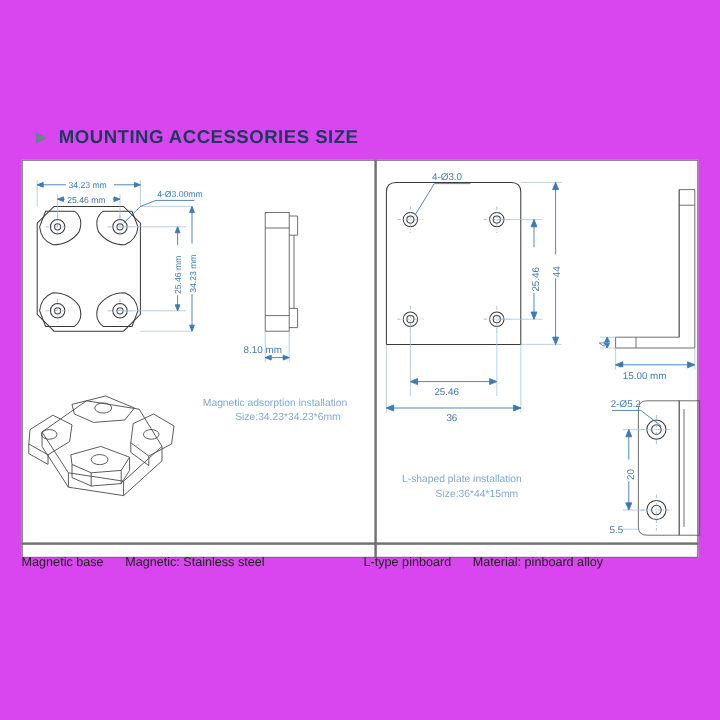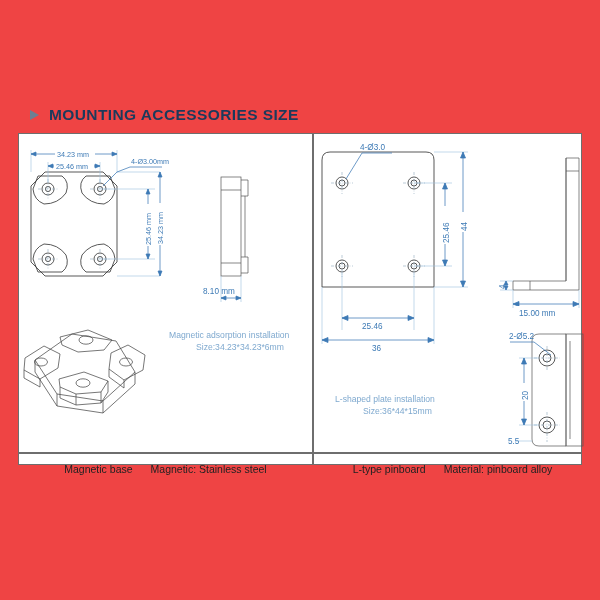--- a/index.html
+++ b/index.html
@@ -1,32 +1,32 @@
 <!DOCTYPE html>
 <html><head>
 <meta charset="utf-8">
 <style>
   html,body{margin:0;padding:0;background:#ffffff;}
   body{width:600px;height:600px;font-family:"Liberation Sans",sans-serif;position:relative;overflow:hidden;}
-  .page{position:absolute;inset:0;background:#ef4444;padding-left:40px;}
+  .page{position:absolute;inset:0;background:#d946ef;padding-left:40px;}
 
   
   .header{position:absolute;left:30px;top:106px;display:flex;align-items:center;gap:10px;}
   .bullet{width:0;height:0;border-left:9px solid #6d7f92;border-top:5.5px solid transparent;border-bottom:5.5px solid transparent;}
   .header-title{font-size:15.5px;font-weight:bold;letter-spacing:.4px;color:#1b3a5c;white-space:nowrap;}
 
   
   .frame{position:absolute;left:18px;top:133px;width:564px;height:332px;border:1.6px solid #6e6e6e;box-sizing:border-box;background:#fff;}
   .divider-v{position:absolute;left:312px;top:133px;width:1.6px;height:332px;background:#6e6e6e;}
   .divider-h{position:absolute;left:18px;top:452px;width:564px;height:1.6px;background:#6e6e6e;}
 
-  .foot{position:absolute;top:452px;height:33px;display:flex;align-items:center;justify-content:center;gap:18px;
+  .foot{position:absolute;top:452px;height:33px;display:flex;align-items:center;gap:18px;
         font-size:10.5px;color:#222;}
   .foot.left{left:18px;width:295px;}
-  .foot.right{left:318px;width:269px;}
+  .foot.right{left:303px;width:269px;}
 
   
   svg.draw{position:absolute;left:0;top:0;width:600px;height:600px;overflow:visible;pointer-events:none;}
 
   .dim{fill:#3d7ab5;font-size:7.2px;font-family:"Liberation Sans",sans-serif;}
   .dim2{fill:#3d7ab5;font-size:8.2px;font-family:"Liberation Sans",sans-serif;}
   .cap{fill:#7fa9cf;font-size:8.6px;font-family:"Liberation Sans",sans-serif;}
   .ln-dim{stroke:#3d7ab5;stroke-width:.75;fill:none;}
   .ln-ext{stroke:#9cc0dd;stroke-width:.6;fill:none;}
   .ln-part{stroke:#3a3a3a;stroke-width:.85;fill:none;}

